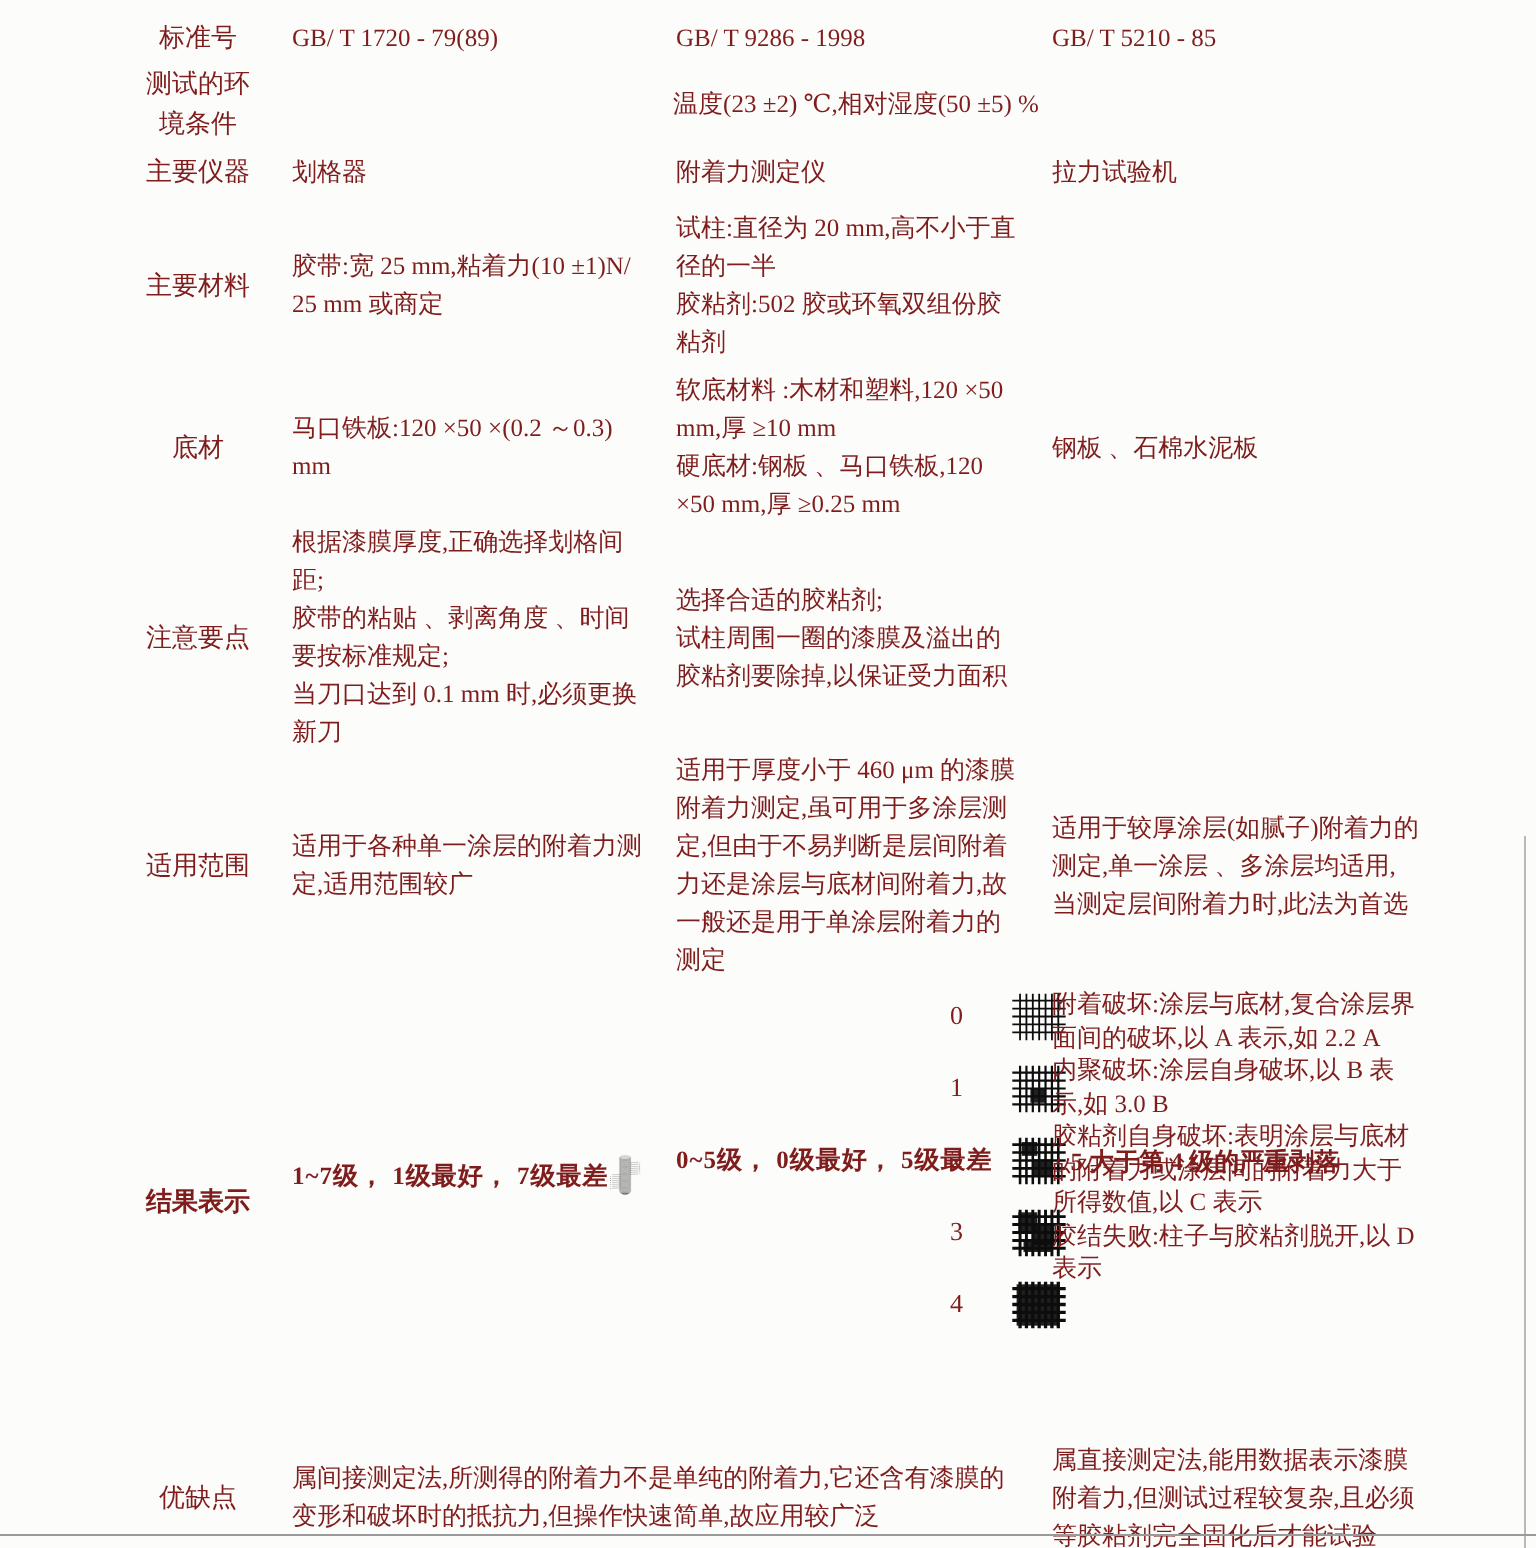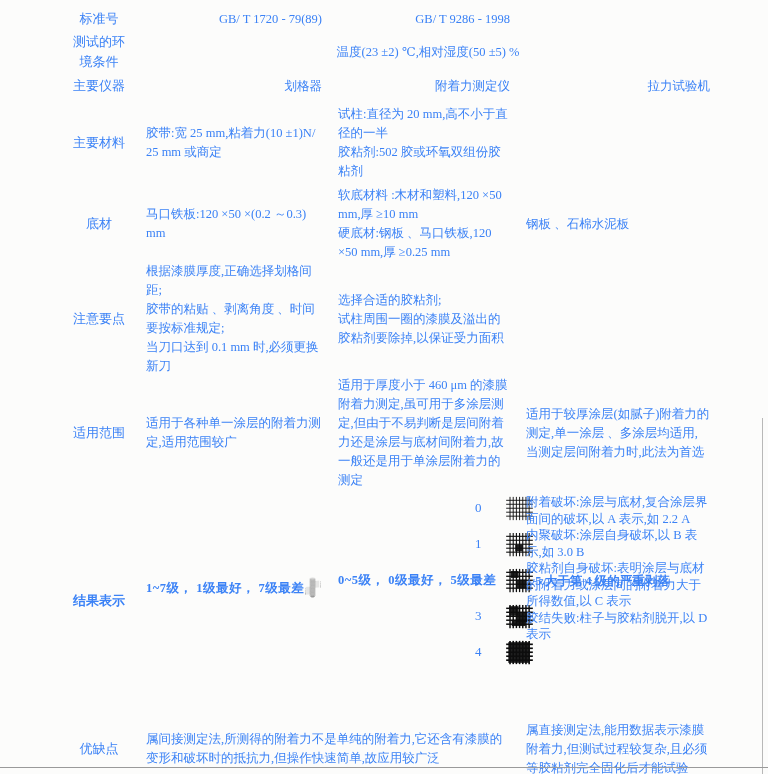--- a/index.html
+++ b/index.html
@@ -1,26 +1,26 @@
 <!DOCTYPE html>
 <html><head>
 <meta charset="utf-8">
 <style>
   html,body{margin:0;padding:0;background:#e9e9e9;}
   .page{
     position:relative;width:768px;height:774px;overflow:hidden;
-    background:#fcfcfb;color:#3b82f6;
+    background:#fcfcfb;color:#7f1d1d;
     font-family:"Liberation Serif","DejaVu Serif",serif;
     font-size:12.5px;line-height:1.52;
   }
   .tbl{padding:6px 0 0 58px;}
   .row{display:grid;grid-template-columns:82px 192px 188px 200px;align-items:center;}
   .cell{padding:0 10px 0 6px;}
   .label{text-align:center;white-space:pre-line;padding:0 2px;font-size:13px;}
-  .center{text-align:right;}
+  .center{text-align:left;}
   .pre{white-space:pre-line;}
   .r-standard{min-height:26px;}
   .r-env{min-height:40px;}
   .r-instr{min-height:28px;}
   .r-mat{min-height:86px;}
   .r-sub{min-height:76px;}
   .r-note{min-height:110px;}
   .r-scope{min-height:106px;}
   .r-result{min-height:222px;align-items:start;}
   .r-pros{min-height:74px;}
@@ -40,20 +40,21 @@
 </head>
 <body>
 
 <div class="page">
   <div class="tbl">
 
     <div class="row r-standard">
       <div class="cell label">标准号</div>
       <div class="cell center">GB/ T 1720 - 79(89)</div>
       <div class="cell center">GB/ T 9286 - 1998</div>
+      <div class="cell center">GB/ T 5210 - 85</div>
     </div>
 
     <div class="row r-env">
       <div class="cell label">测试的环
 境条件</div>
       <div class="cell span3">温度(23 ±2) ℃,相对湿度(50 ±5) %</div>
     </div>
 
     <div class="row r-instr">
       <div class="cell label">主要仪器</div>

